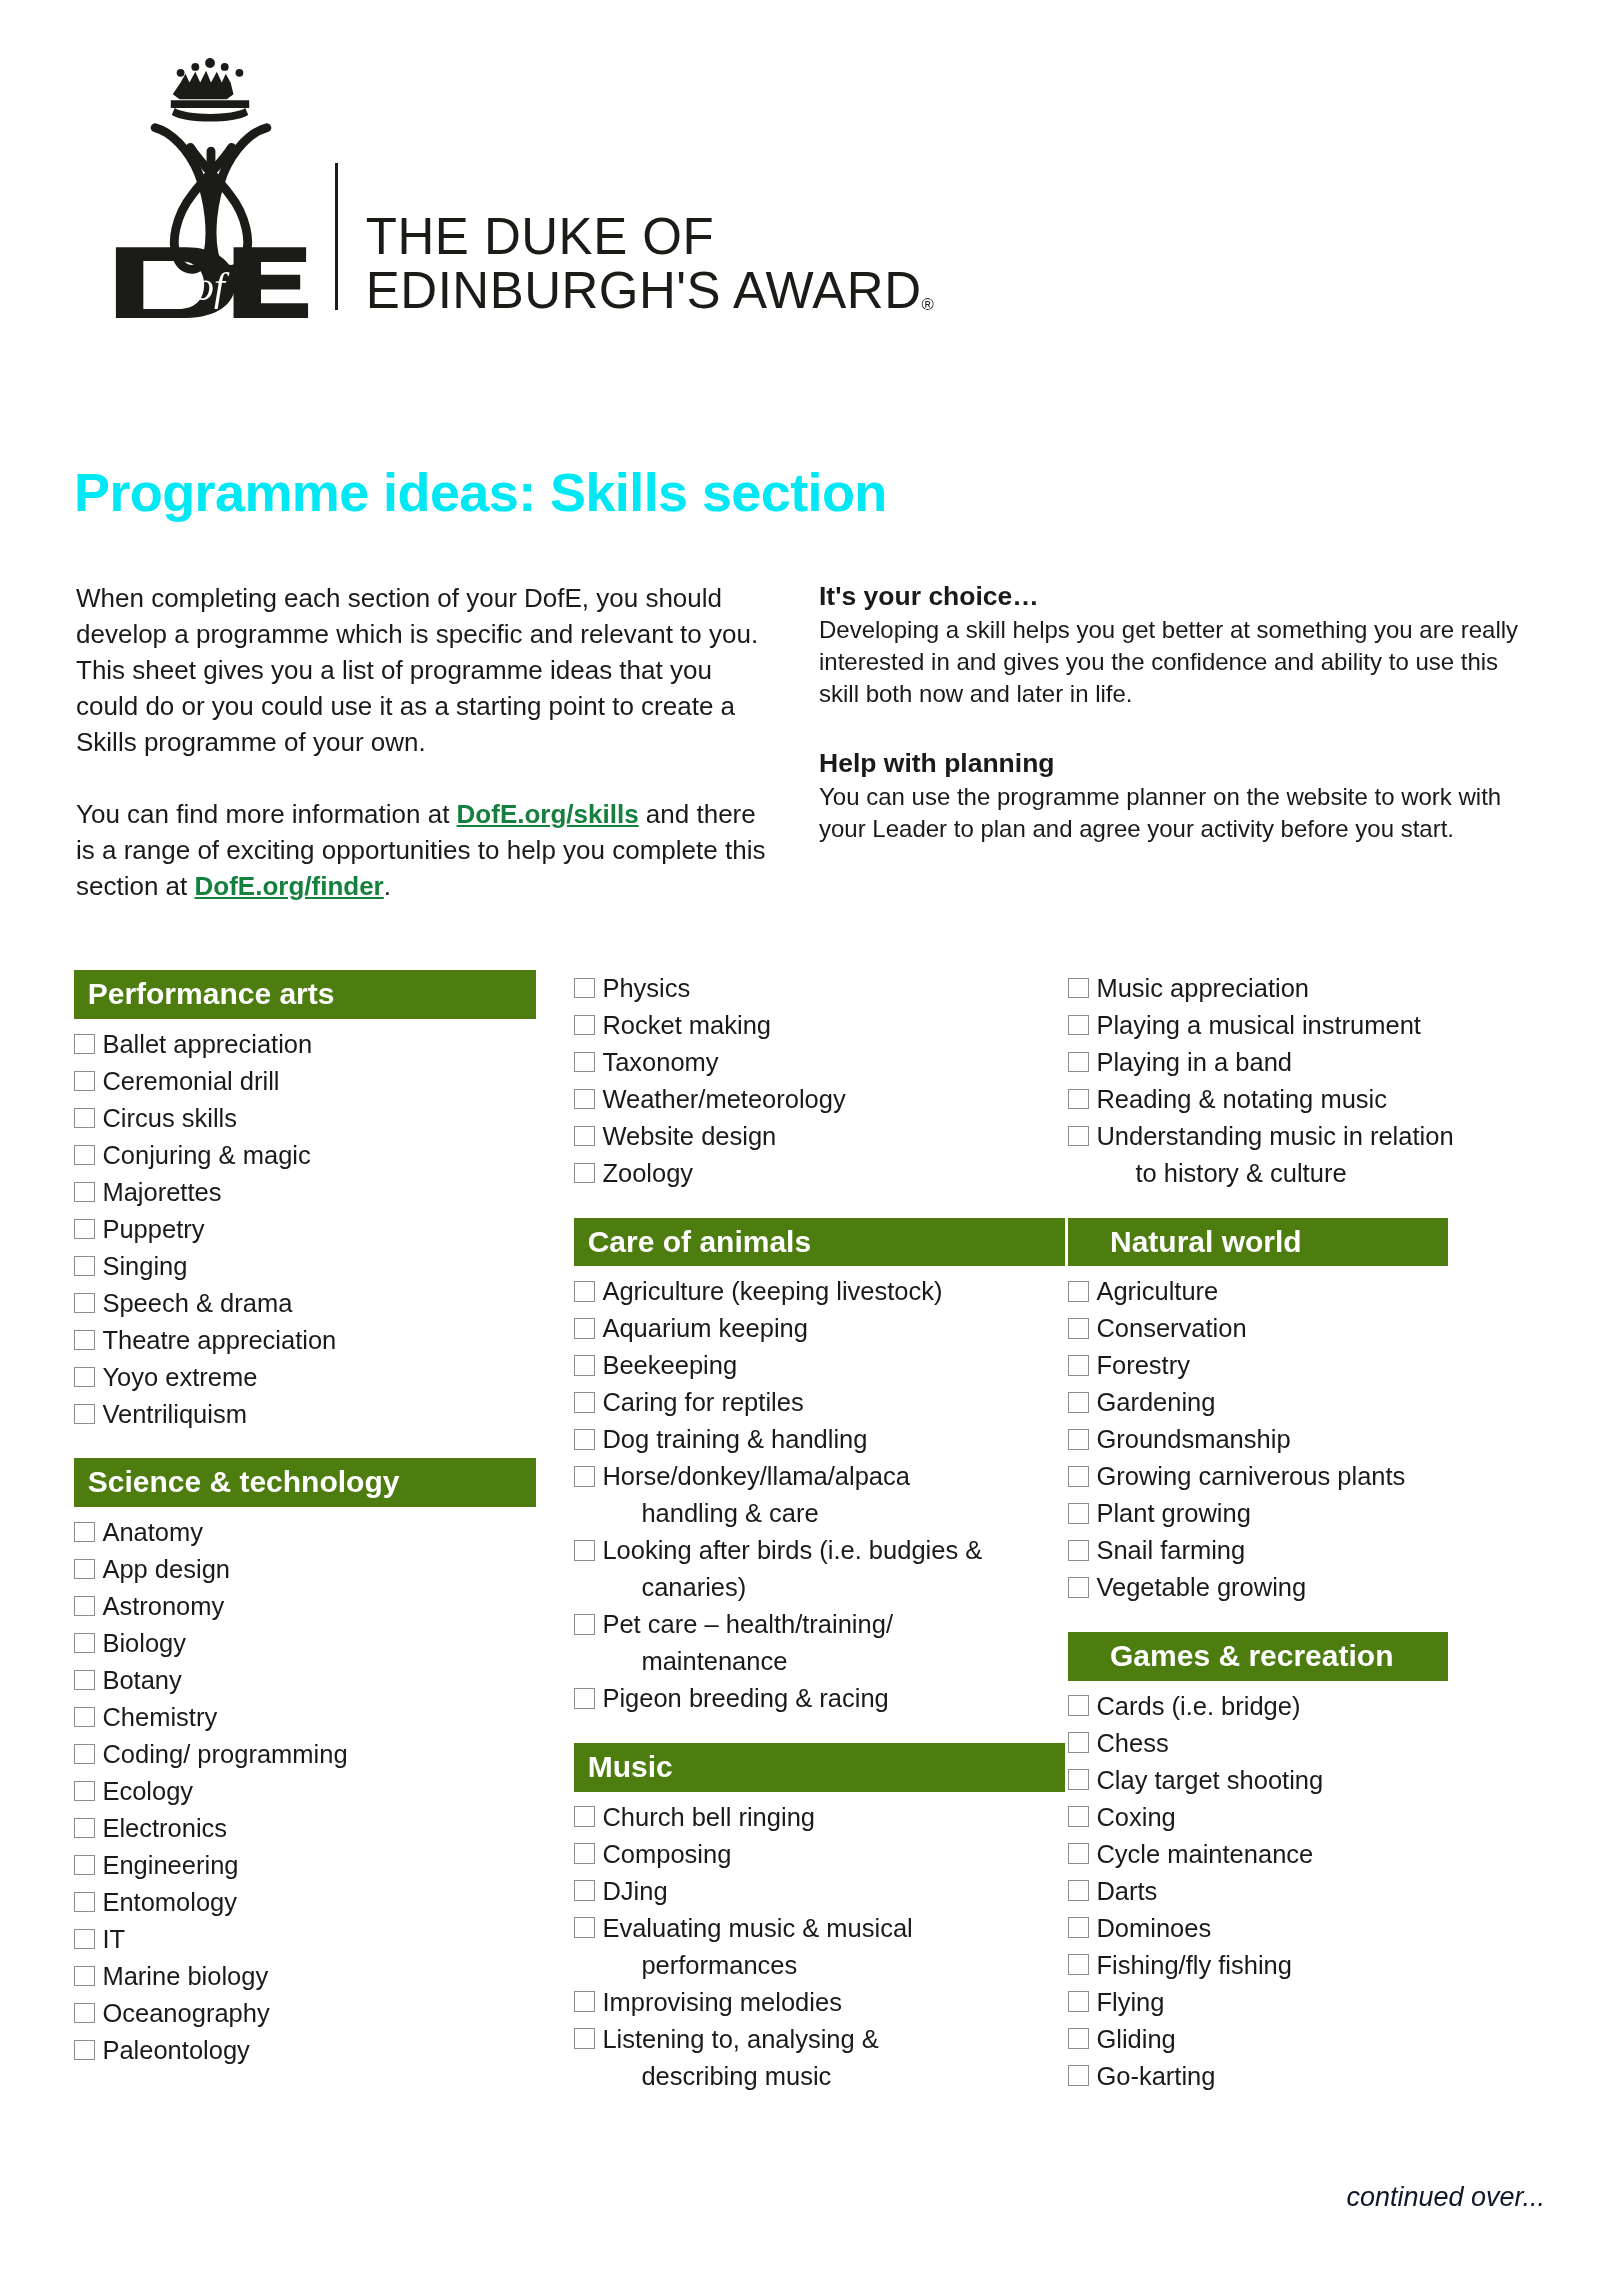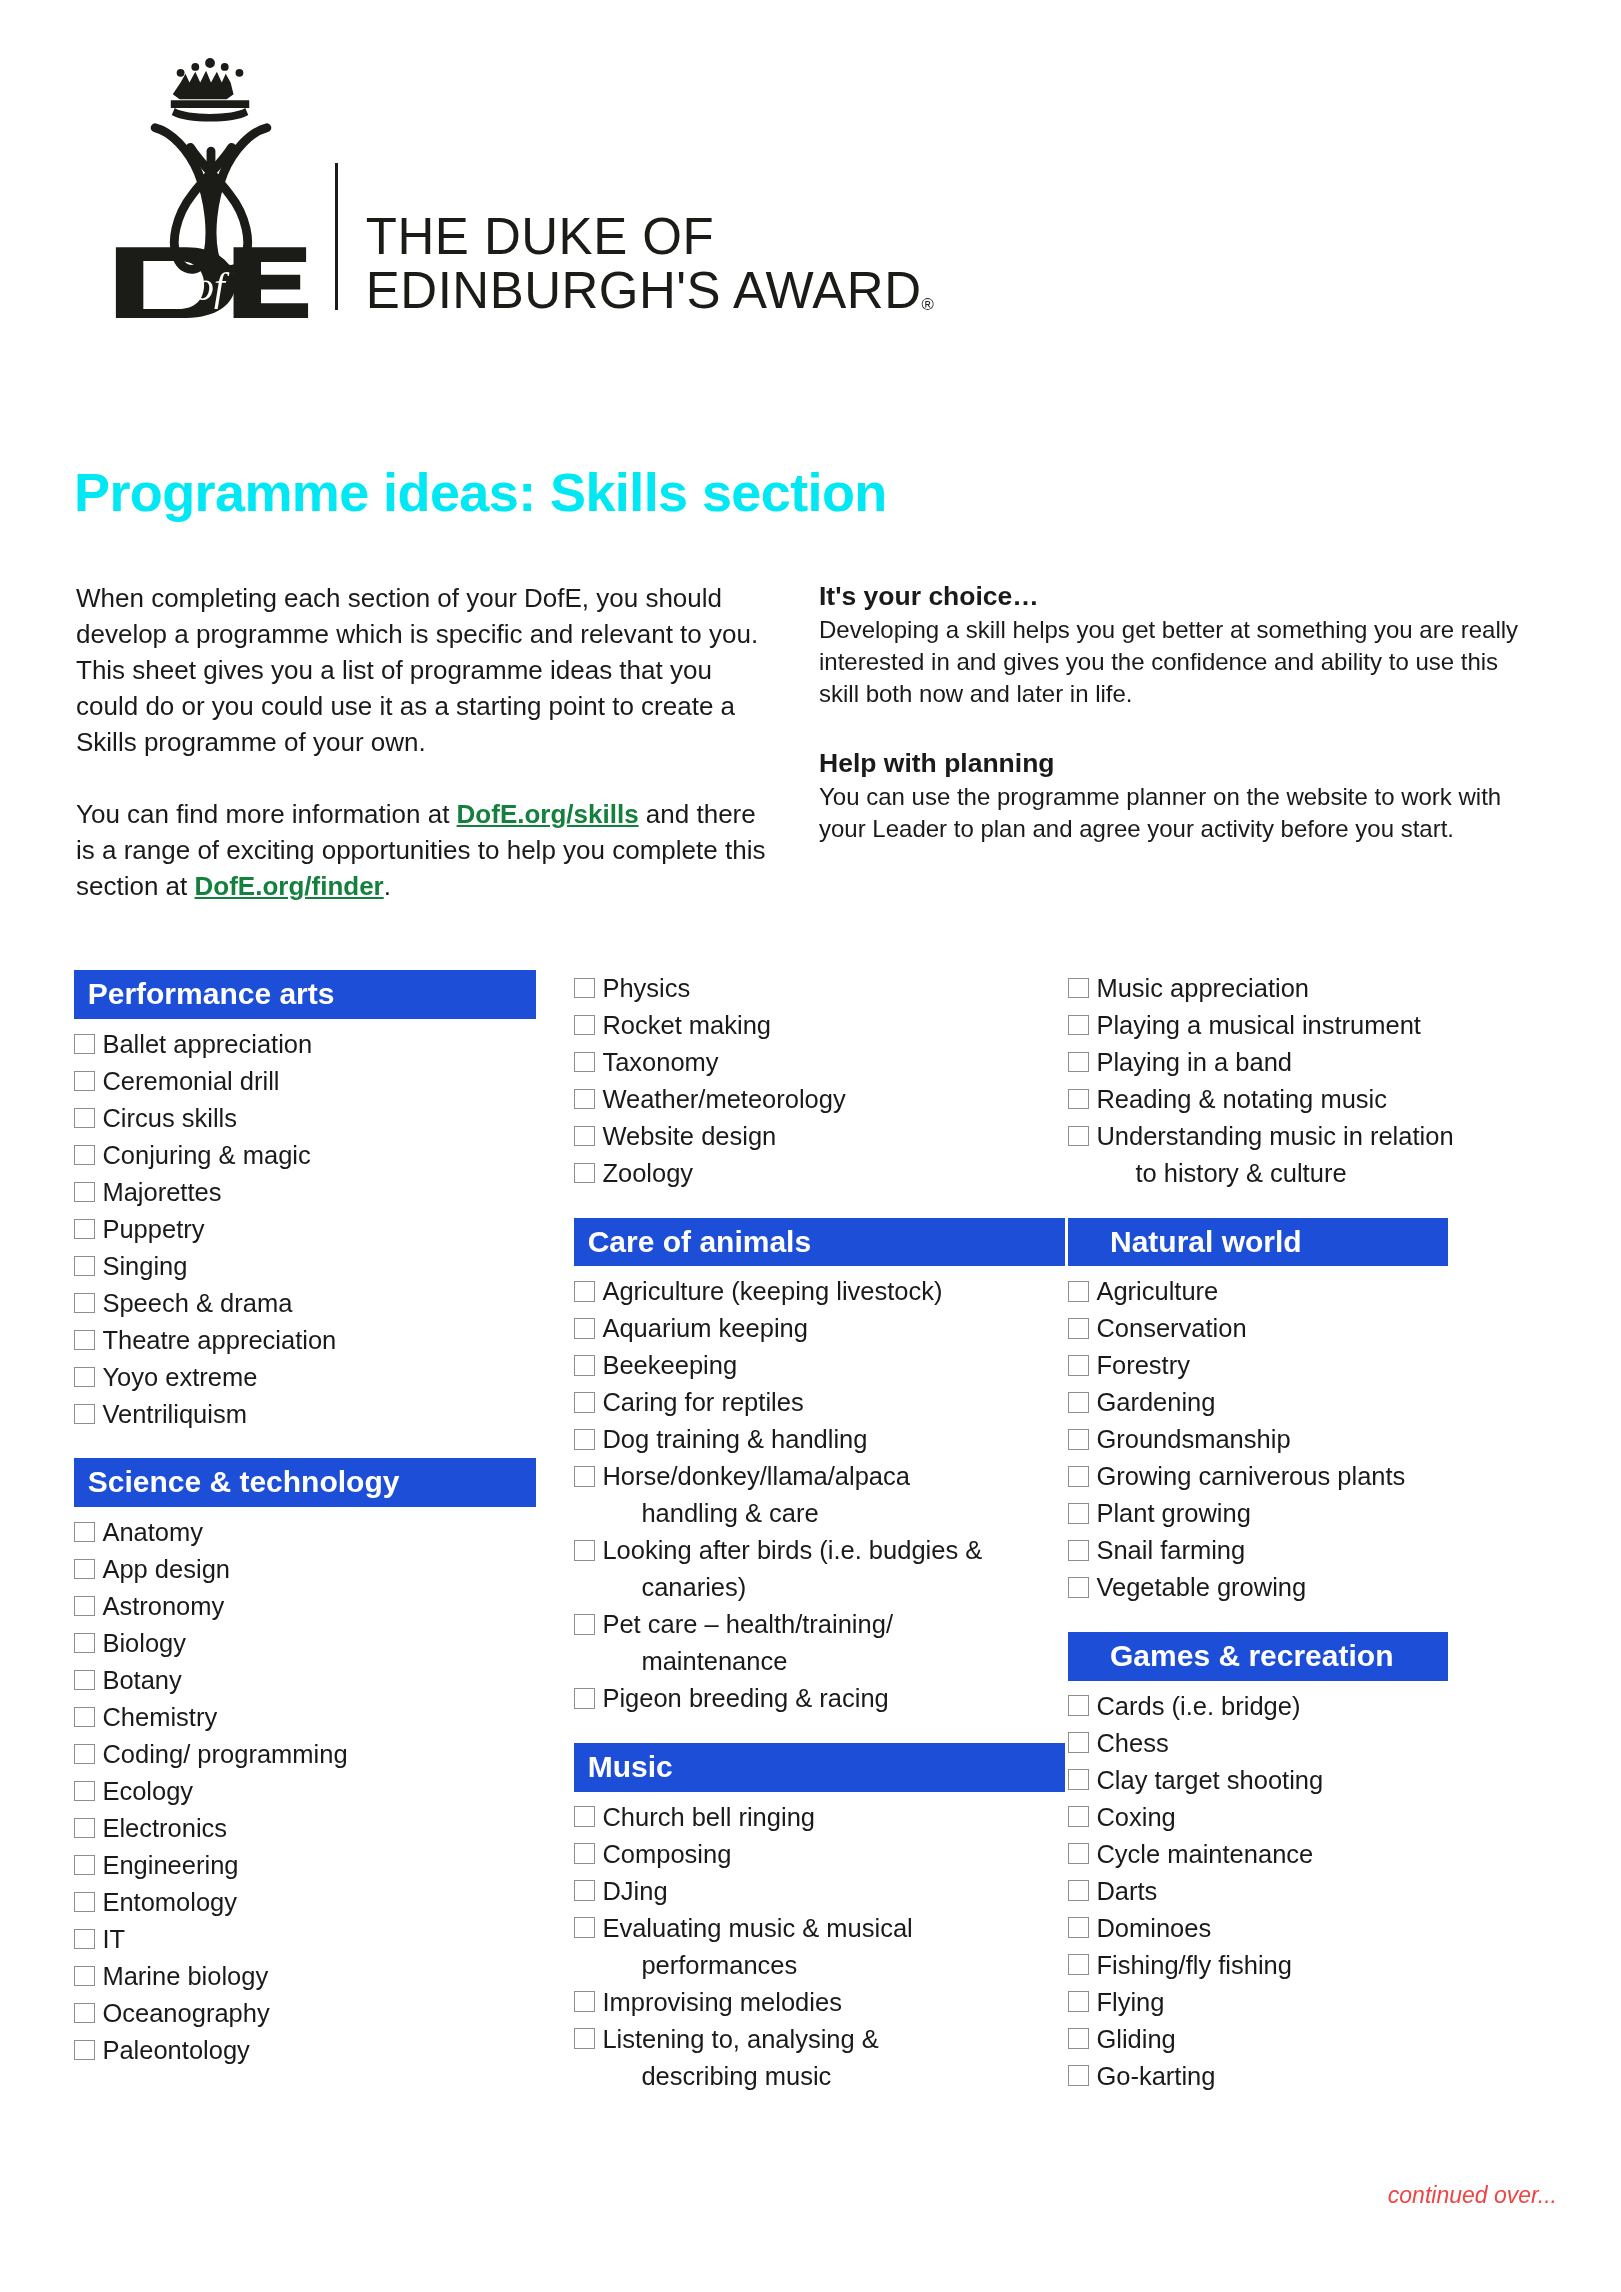--- a/index.html
+++ b/index.html
@@ -127,21 +127,21 @@
   .col {
     position: absolute;
     top: 0;
     width: 470px;
   }
   .col-1 { left: 74px; }
   .col-2 { left: 574px; width: 480px; }
   .col-3 { left: 1068px; width: 480px; }
 
   .sec-head {
-    background: #1d4ed8;
+    background: #4d7c0f;
     color: #ffffff;
     font-weight: bold;
     font-size: 30px;
     line-height: 43px;
     padding: 2px 0 3.9px 13.7px;
     margin: 0 0 6.9px 0;
     box-sizing: border-box;
   }
   .col-1 .sec-head { width: 462px; }
   .col-2 .sec-head { width: 491px; }
@@ -171,25 +171,25 @@
     flex: 1 1 auto;
     white-space: pre-line;
   }
   .item-label .cont { display: block; padding-left: 39px; }
 
   .spacer-block { height: 25.5px; }
 
   
   .footer-note {
     position: absolute;
-    right: 64px;
+    right: 76px;
     top: 2182px;
     font-style: italic;
-    font-size: 23px;
-    color: #ef4444;
+    font-size: 27px;
+    color: #0f172a;
   }
 </style>
 </head>
 <body>
 
 <div class="page">
 
   <div class="logo-block">
     <div class="logo-mark">
       <svg width="201" height="263" viewBox="0 0 205 268" xmlns="http://www.w3.org/2000/svg">

